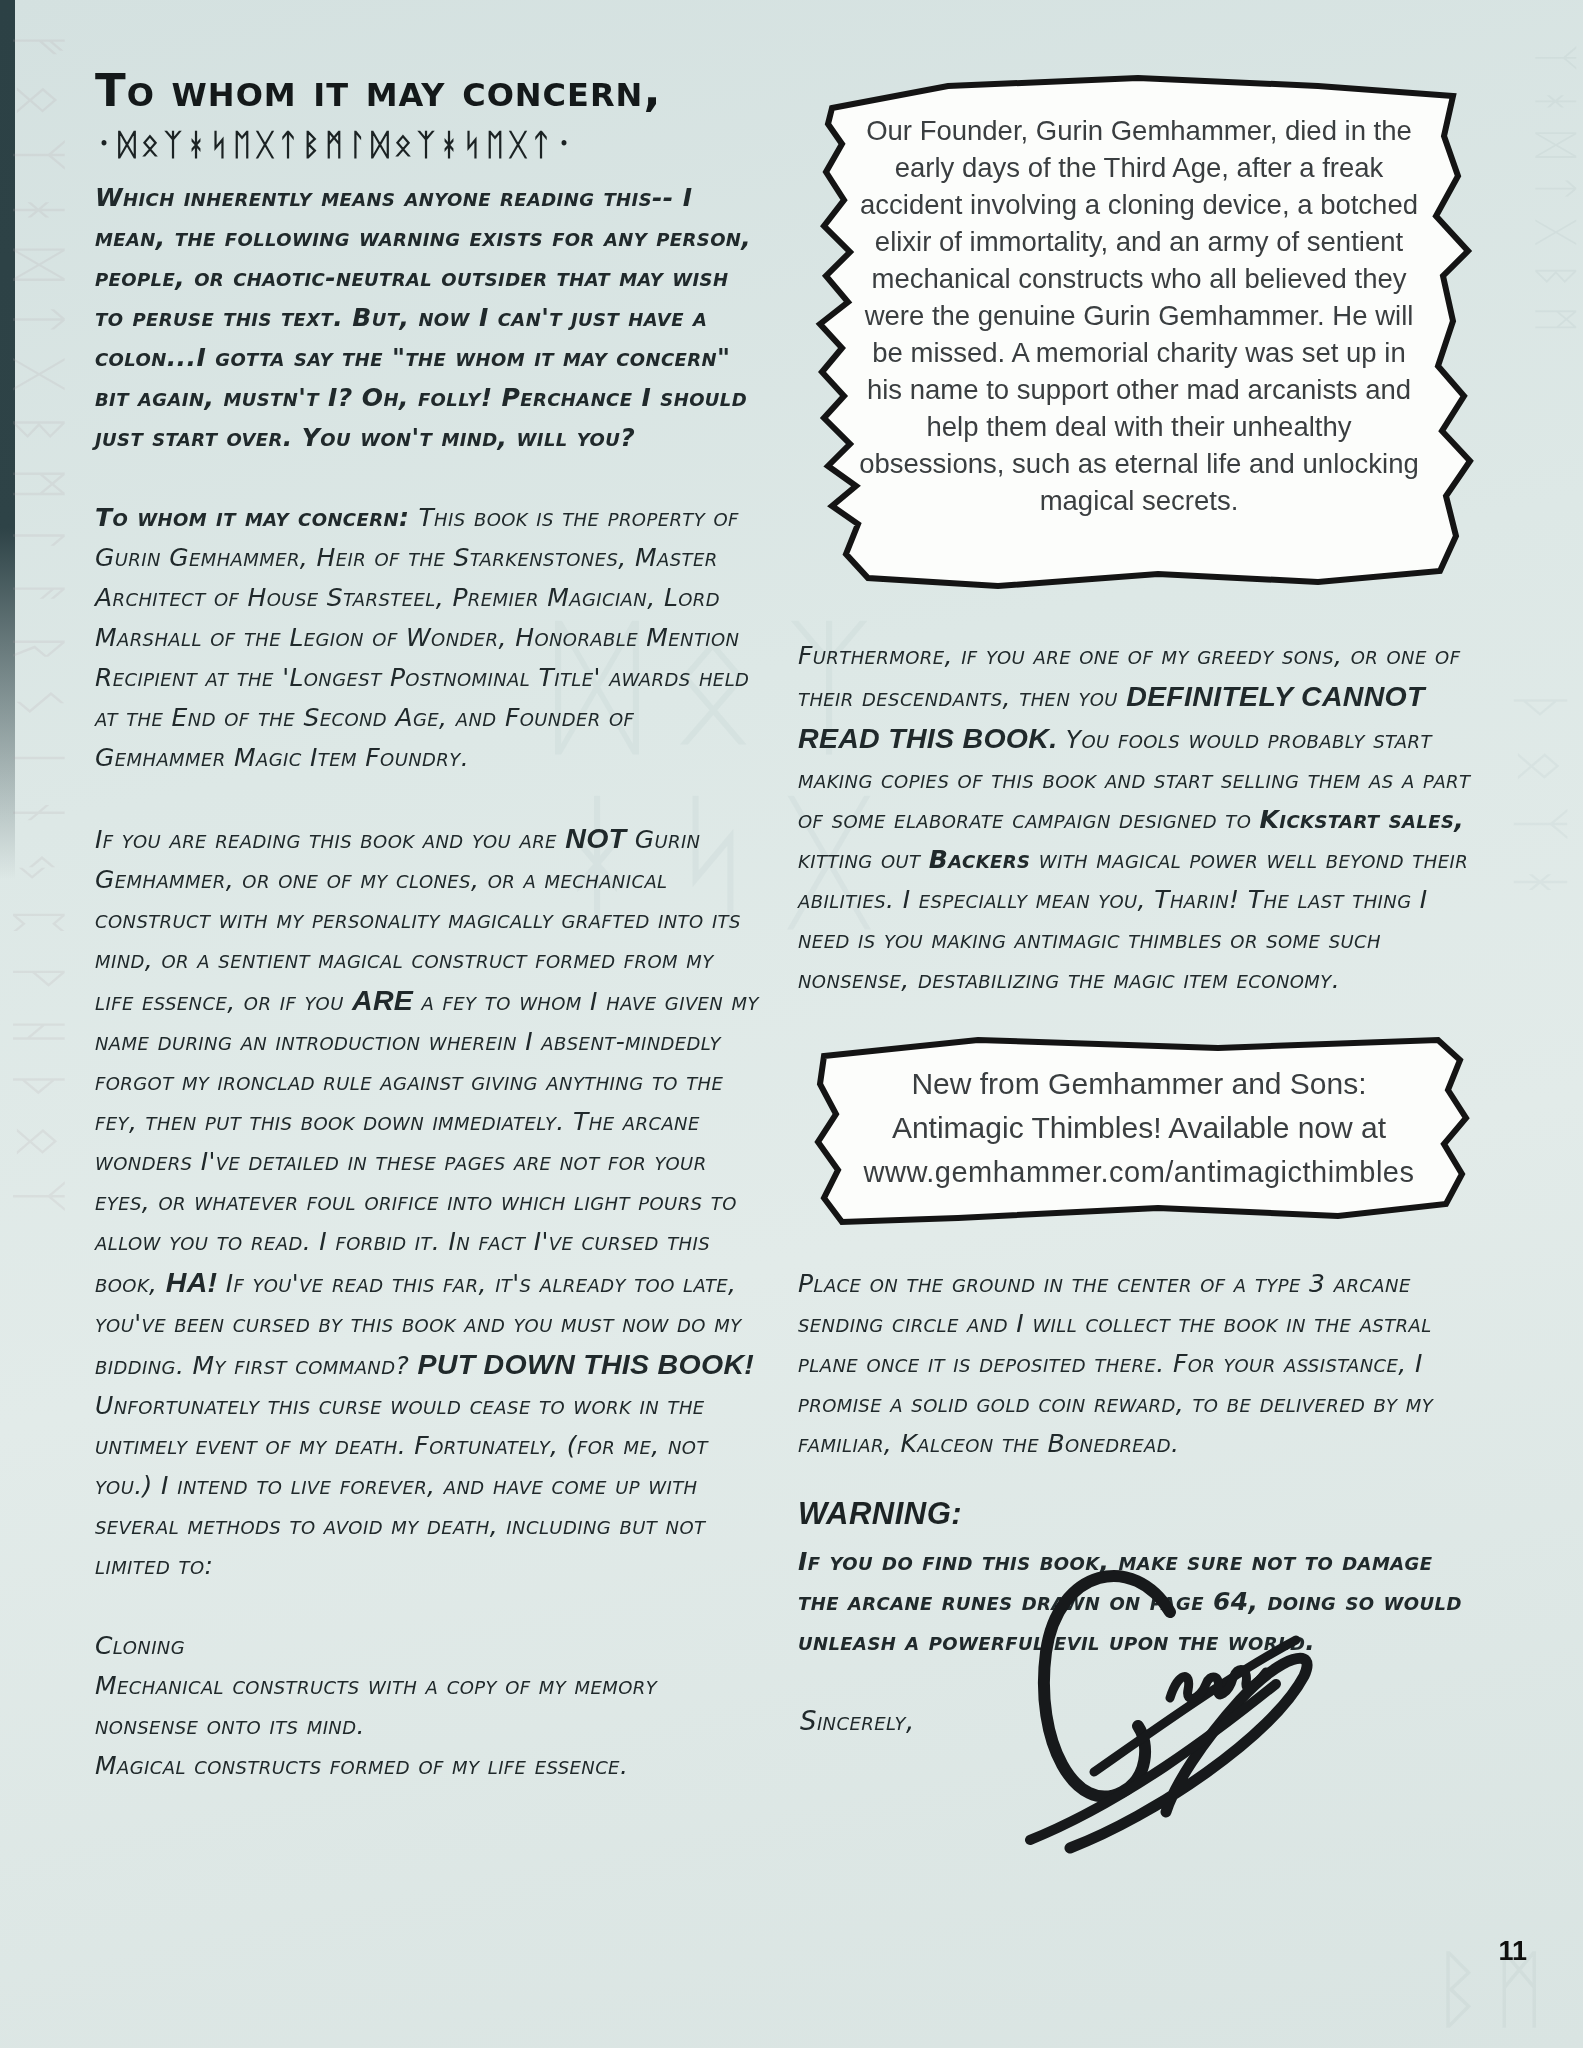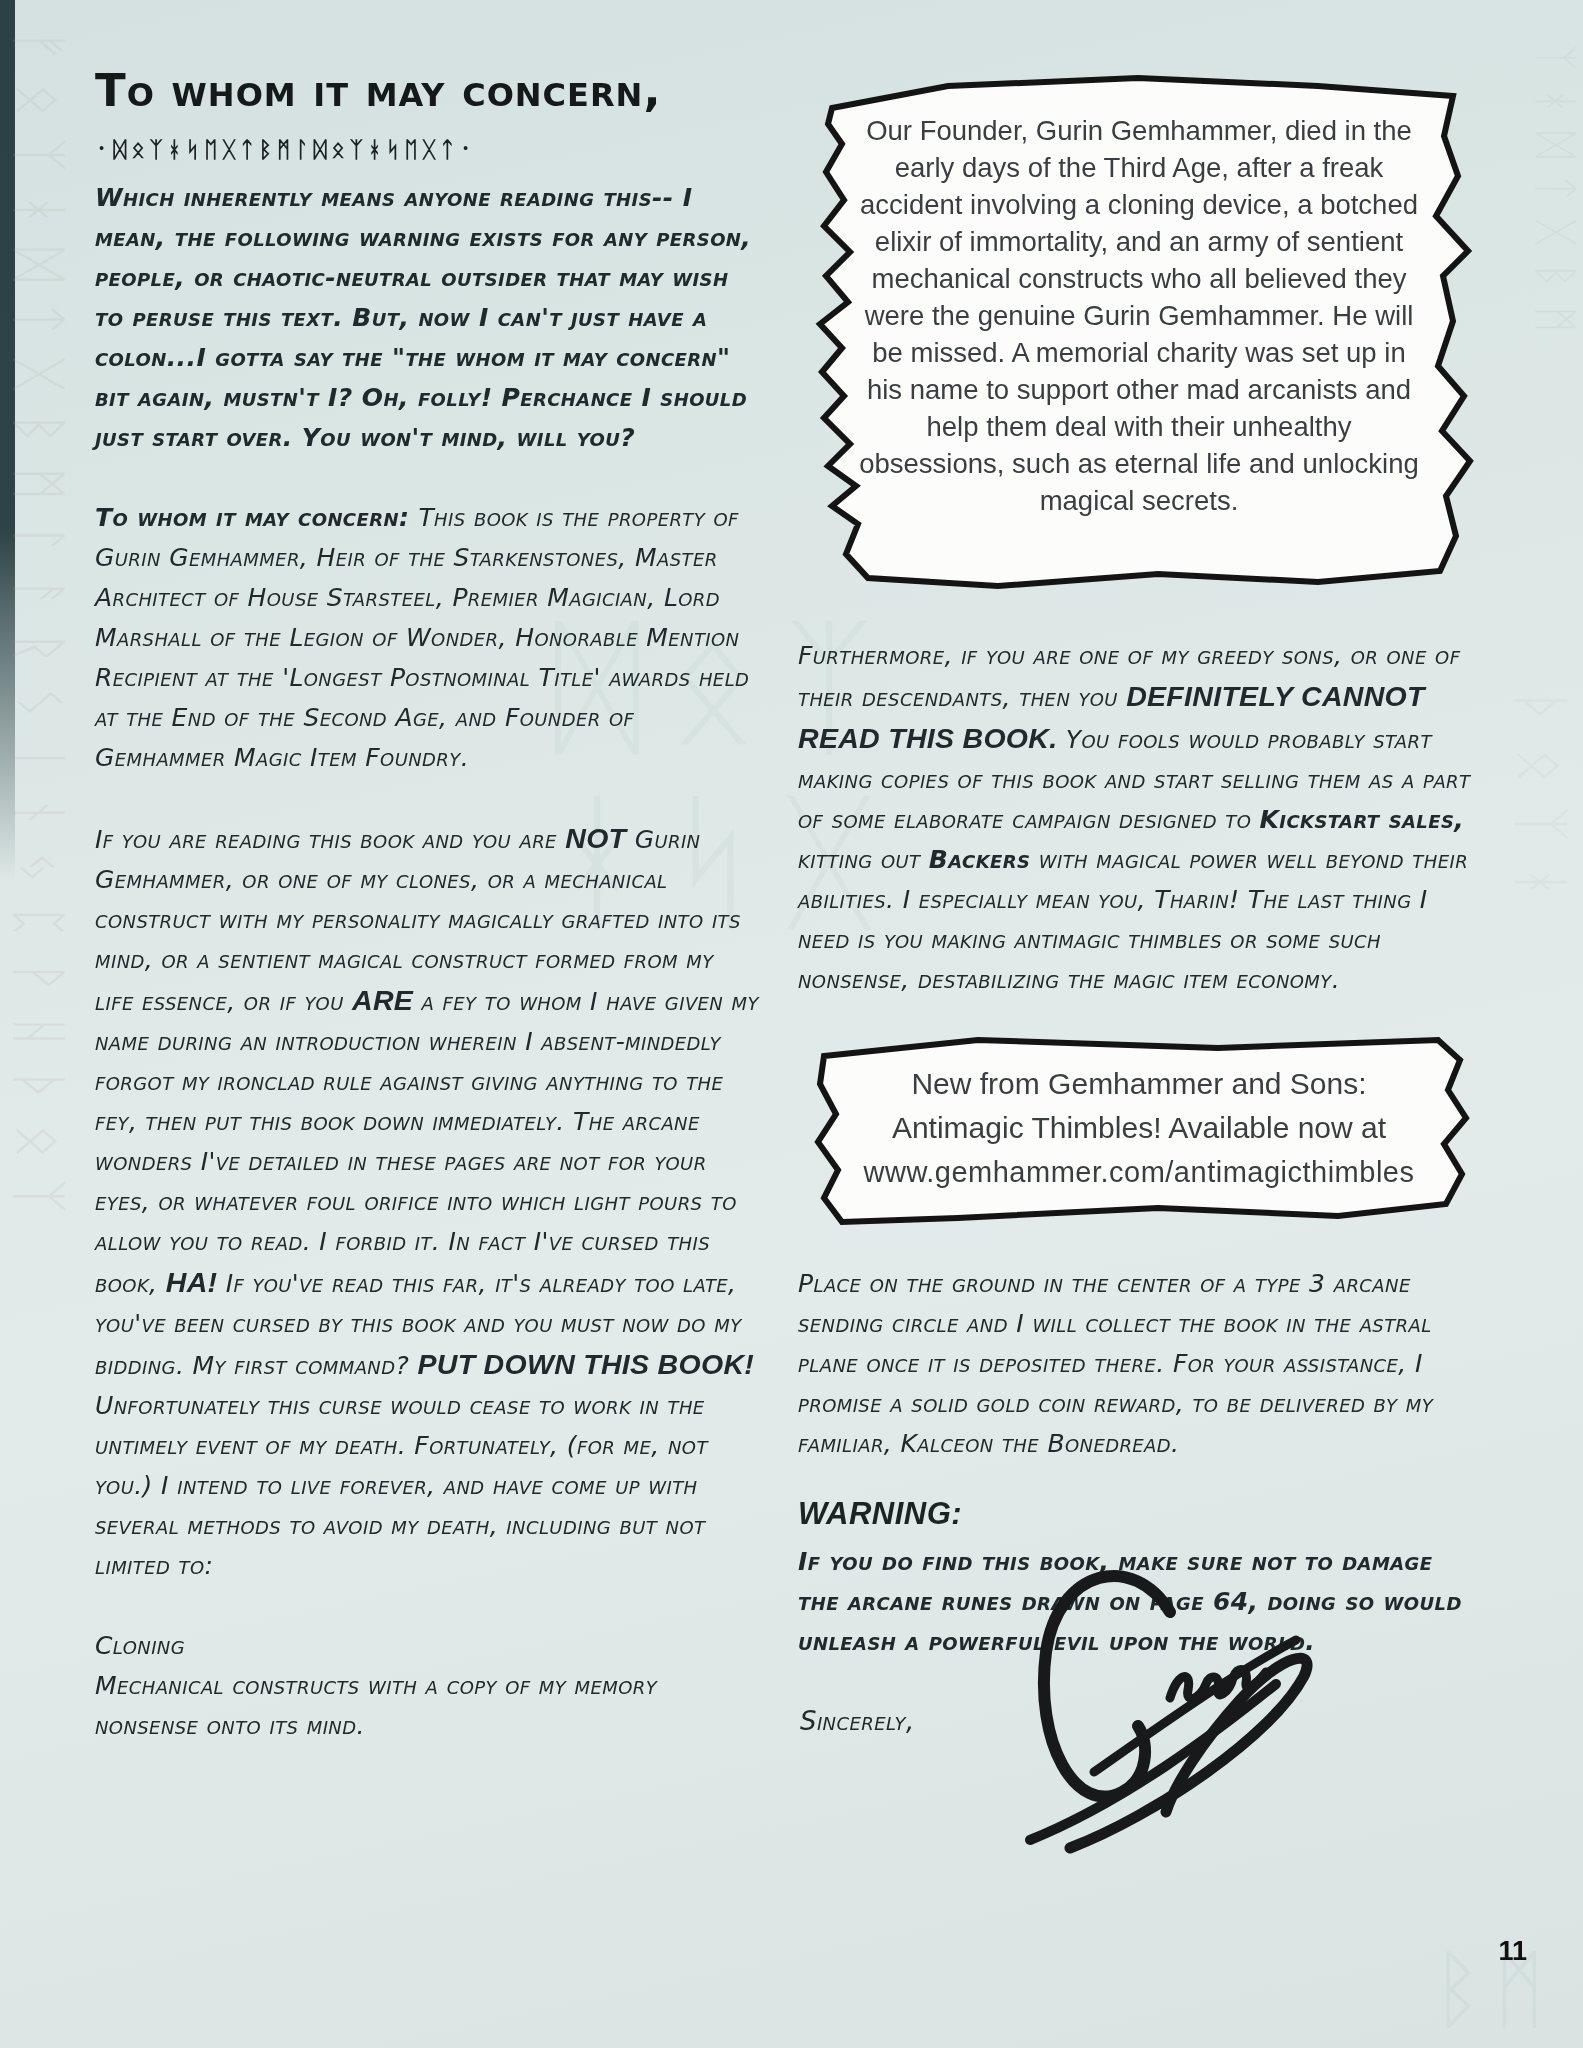--- a/index.html
+++ b/index.html
@@ -19,21 +19,21 @@
     letter-spacing:16px;opacity:.10;color:#8fa3a4;}
   .decor-right-mid{right:12px;top:690px;writing-mode:vertical-rl;font-size:60px;
     letter-spacing:22px;opacity:.09;color:#93a7a8;}
   .decor-center{left:552px;top:600px;font-size:150px;letter-spacing:26px;opacity:.12;
     color:#a4b8b9;white-space:pre-line;line-height:175px;}
   .decor-corner{right:28px;bottom:16px;font-size:86px;opacity:.10;color:#93a7a8;letter-spacing:10px;text-align:center;}
   
   .col-left{position:absolute;left:95px;top:64px;width:665px;}
   .col-right{position:absolute;left:798px;top:66px;width:682px;}
   .title{font-size:45px;font-weight:700;font-variant:small-caps;letter-spacing:1px;color:#14191a;}
-  .divider{font-size:22px;font-weight:700;letter-spacing:5px;margin-top:20px;color:#1b2223;white-space:nowrap;}
+  .divider{font-size:30px;font-weight:700;letter-spacing:5px;margin-top:10px;color:#1b2223;white-space:nowrap;}
   .sc{font-variant:small-caps;font-style:italic;}
   .para{font-size:25px;line-height:40px;letter-spacing:.4px;margin:0 0 40px 0;font-weight:400;}
   .lead{font-weight:700;}
   .b{font-weight:700;}
   .shout{font-variant:normal;font-style:italic;font-weight:700;
     font-family:"Liberation Sans",sans-serif;font-size:1.14em;letter-spacing:.3px;}
   .methods{margin-top:38px;}
   .methods div{margin:0;}
   
   .note{position:relative;}
@@ -75,20 +75,21 @@
 
     <p class="para sc lead" style="margin-top:16px;">Which inherently means anyone reading this-- I mean, the following warning exists for any person, people, or chaotic-neutral outsider that may wish to peruse this text. But, now I can't just have a colon...I gotta say the "the whom it may concern" bit again, mustn't I? Oh, folly! Perchance I should just start over. You won't mind, will you?</p>
 
     <p class="para sc"><span class="b">To whom it may concern: </span><span>This book is the property of Gurin Gemhammer, Heir of the Starkenstones, Master Architect of House Starsteel, Premier Magician, Lord Marshall of the Legion of Wonder, Honorable Mention Recipient at the 'Longest Postnominal Title' awards held at the End of the Second Age, and Founder of Gemhammer Magic Item Foundry.</span></p>
 
     <p class="para sc"><span>If you are reading this book and you are </span><span class="shout">NOT</span><span> Gurin Gemhammer, or one of my clones, or a mechanical construct with my personality magically grafted into its mind, or a sentient magical construct formed from my life essence, or if you </span><span class="shout">ARE</span><span> a fey to whom I have given my name during an introduction wherein I absent-mindedly forgot my ironclad rule against giving anything to the fey, then put this book down immediately. The arcane wonders I've detailed in these pages are not for your eyes, or whatever foul orifice into which light pours to allow you to read. I forbid it. In fact I've cursed this book, </span><span class="shout">HA!</span><span> If you've read this far, it's already too late, you've been cursed by this book and you must now do my bidding. My first command? </span><span class="shout">PUT DOWN THIS BOOK!</span><span> Unfortunately this curse would cease to work in the untimely event of my death. Fortunately, (for me, not you.) I intend to live forever, and have come up with several methods to avoid my death, including but not limited to:</span></p>
 
     <div class="para sc methods">
       <div>Cloning</div>
       <div>Mechanical constructs with a copy of my memory nonsense onto its mind.</div>
+      <div>Magical constructs formed of my life essence.</div>
     </div>
   </div>
 
   <div class="col-right">
 
     <div class="note note1">
       <svg class="torn" viewBox="0 0 682 548" preserveAspectRatio="none" aria-hidden="true">
         <path d="M34,42 L150,20 L340,12 L520,20 L655,30
                  L646,70 L660,110 L638,150 L670,185 L645,210
                  L655,255 L640,300 L666,330 L644,365 L672,395

